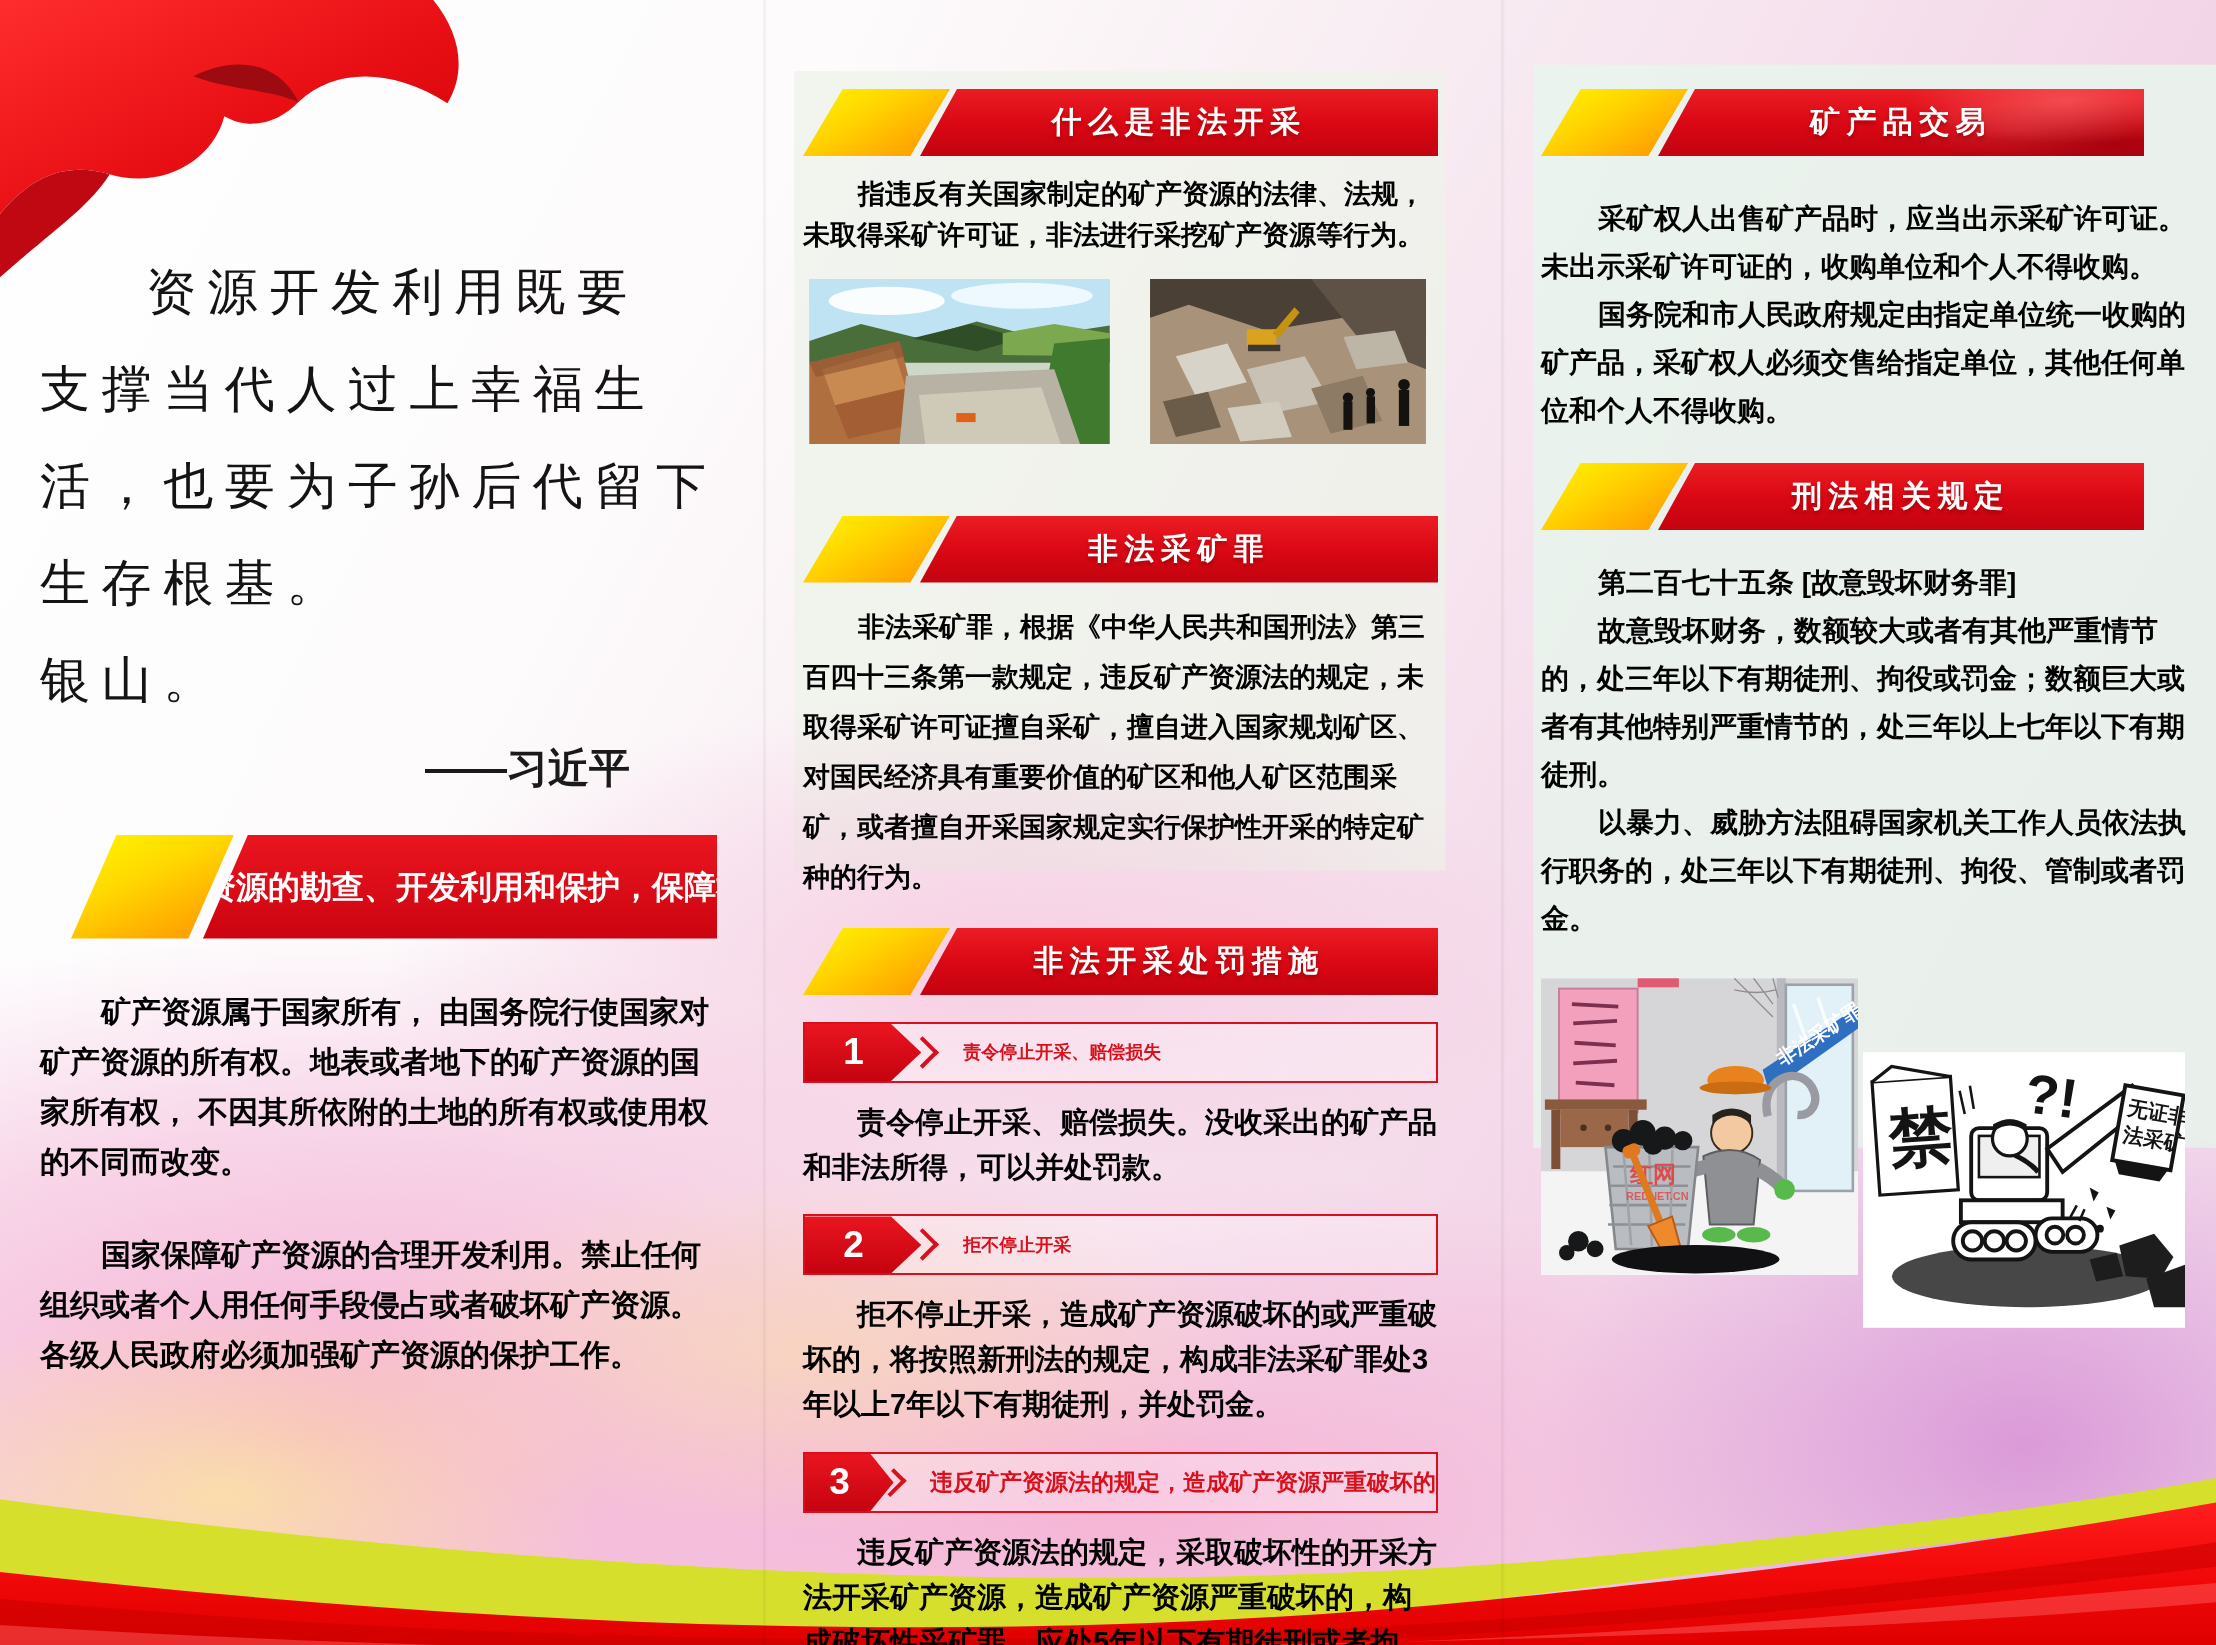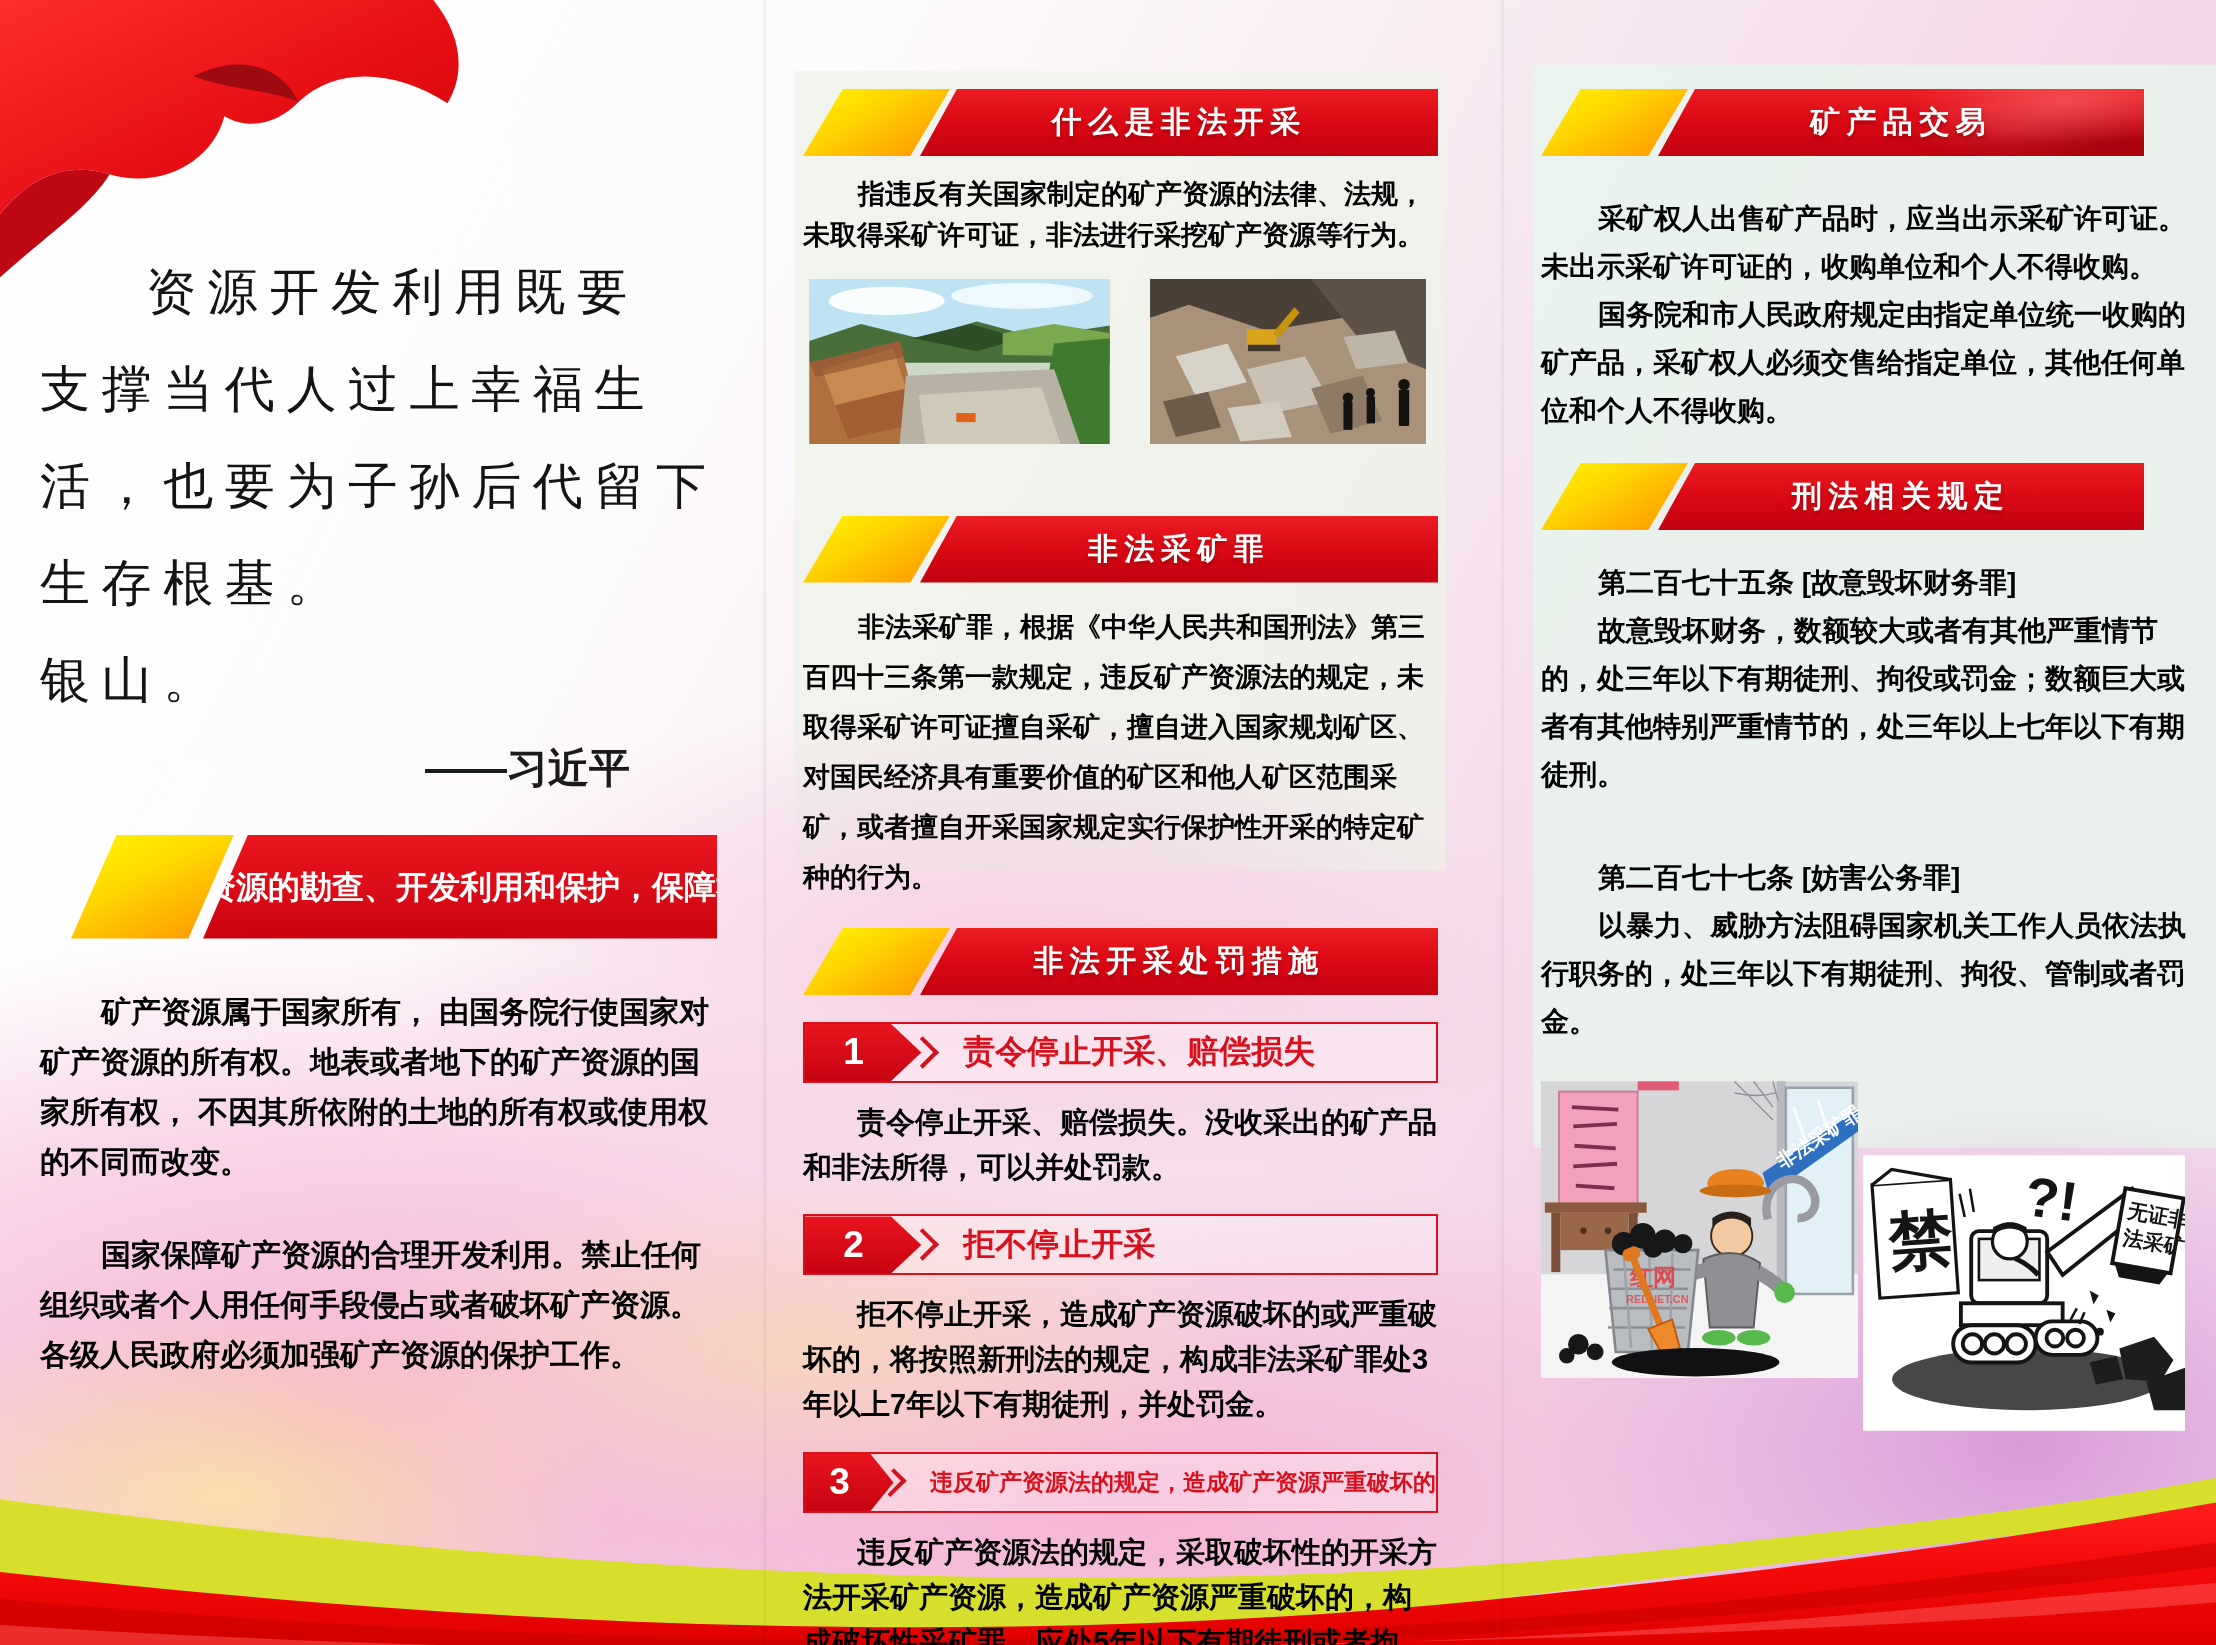--- a/index.html
+++ b/index.html
@@ -53,21 +53,21 @@
   .mid-banner3{margin-top:26px;}
   .pitem-bar{height:57px;border:2.6px solid #d8101b;background:rgba(255,255,255,.30);
     display:flex;align-items:stretch;margin-top:27px;}
   .pitem-bar.b2{margin-top:24.5px;}
   .pitem-bar.b3{margin-top:24.5px;}
   .pitem-num{width:97px;background:linear-gradient(180deg,#e9151f,#c50310);
     clip-path:polygon(0 0,74% 0,100% 50%,74% 100%,0 100%);
     color:#fff;font-size:37px;font-weight:bold;display:flex;align-items:center;justify-content:center;padding-right:19.3px;}
   .pitem-chev{align-self:center;width:19.3px;height:19.3px;border-top:4.5px solid #d8101b;border-right:4.5px solid #d8101b;
     transform:rotate(45deg);margin-left:-10.3px;}
-  .pitem-heading{align-self:center;margin-left:29px;color:#d8101b;font-size:32px;font-weight:bold;white-space:nowrap;}
+  .pitem-heading{align-self:center;margin-left:29px;color:#d8101b;font-size:18px;font-weight:bold;white-space:nowrap;}
   .pitem-heading.long{font-size:23px;}
   .mitem-body{font-size:29px;font-weight:bold;color:#000;line-height:45px;text-indent:54px;margin:17px 0 0 0;}
 
   
   .col-right{position:absolute;left:1541px;top:89px;width:664px;}
   .right-banner{width:603px;}
   .rpara{font-size:28px;font-weight:bold;color:#000;line-height:48px;text-indent:57px;margin:0;}
   .rgroup1{margin-top:39px;}
   .right-banner2{margin-top:28px;}
   .rarticle-title{margin-top:29px;}
@@ -267,21 +267,20 @@
     <div class="sec-banner right-banner right-banner2">
       <div class="gold"></div>
       <div class="redband">
         <span class="sec-title">刑法相关规定</span>
       </div>
     </div>
 
     <p class="rpara rarticle-title">第二百七十五条  [故意毁坏财务罪]</p>
     <p class="rpara">故意毁坏财务，数额较大或者有其他严重情节的，处三年以下有期徒刑、拘役或罚金；数额巨大或者有其他特别严重情节的，处三年以上七年以下有期徒刑。</p>
 
-    <p class="rpara rarticle-title2">第二百七十七条  [妨害公务罪]</p>
     <p class="rpara">以暴力、威胁方法阻碍国家机关工作人员依法执行职务的，处三年以下有期徒刑、拘役、管制或者罚金。</p>
 
     <div class="cartoons">
 
       <svg class="cartoon1" width="317" height="297" viewBox="0 0 492 460">
         <rect width="492" height="460" fill="#ffffff"></rect>
         <rect width="492" height="300" fill="#d6d6d8"></rect>
         <rect y="300" width="492" height="160" fill="#f4f4f4"></rect>
 
         <rect x="28" y="16" width="122" height="192" fill="#f2a0bc" stroke="#c77d98" stroke-width="3"></rect>

